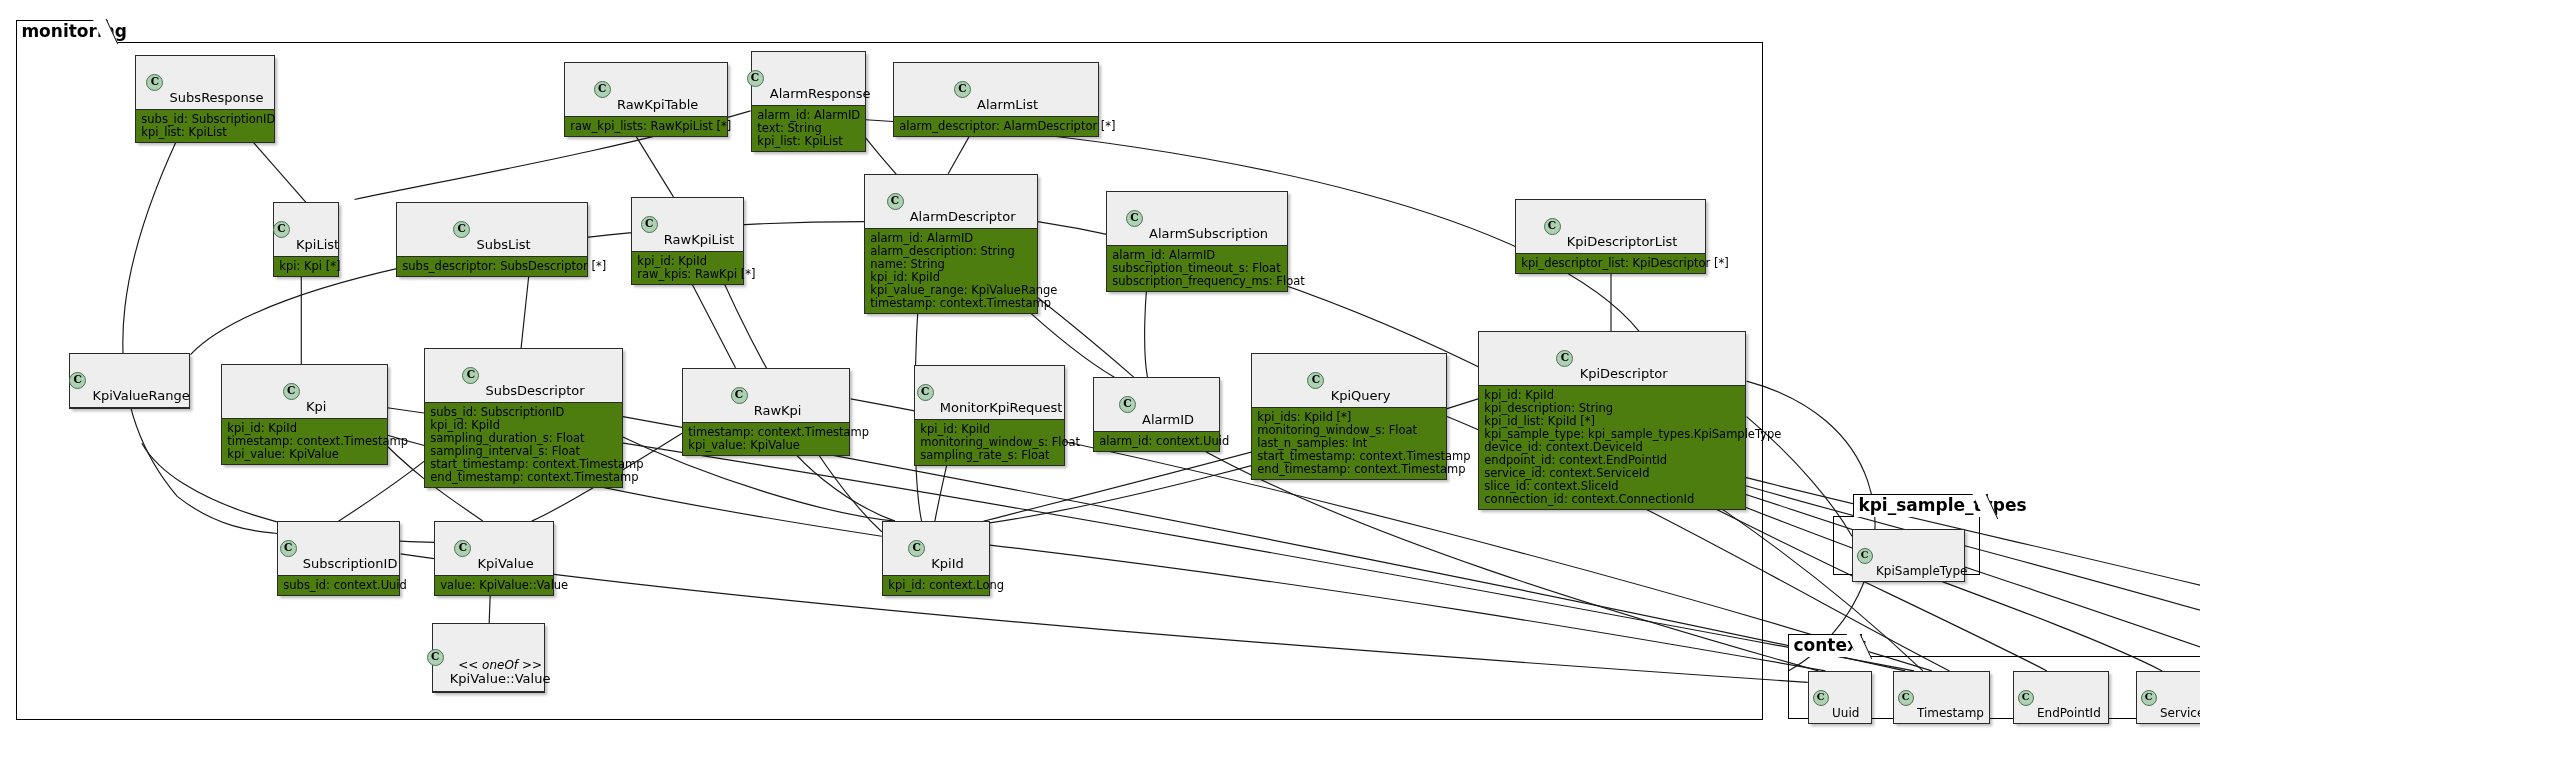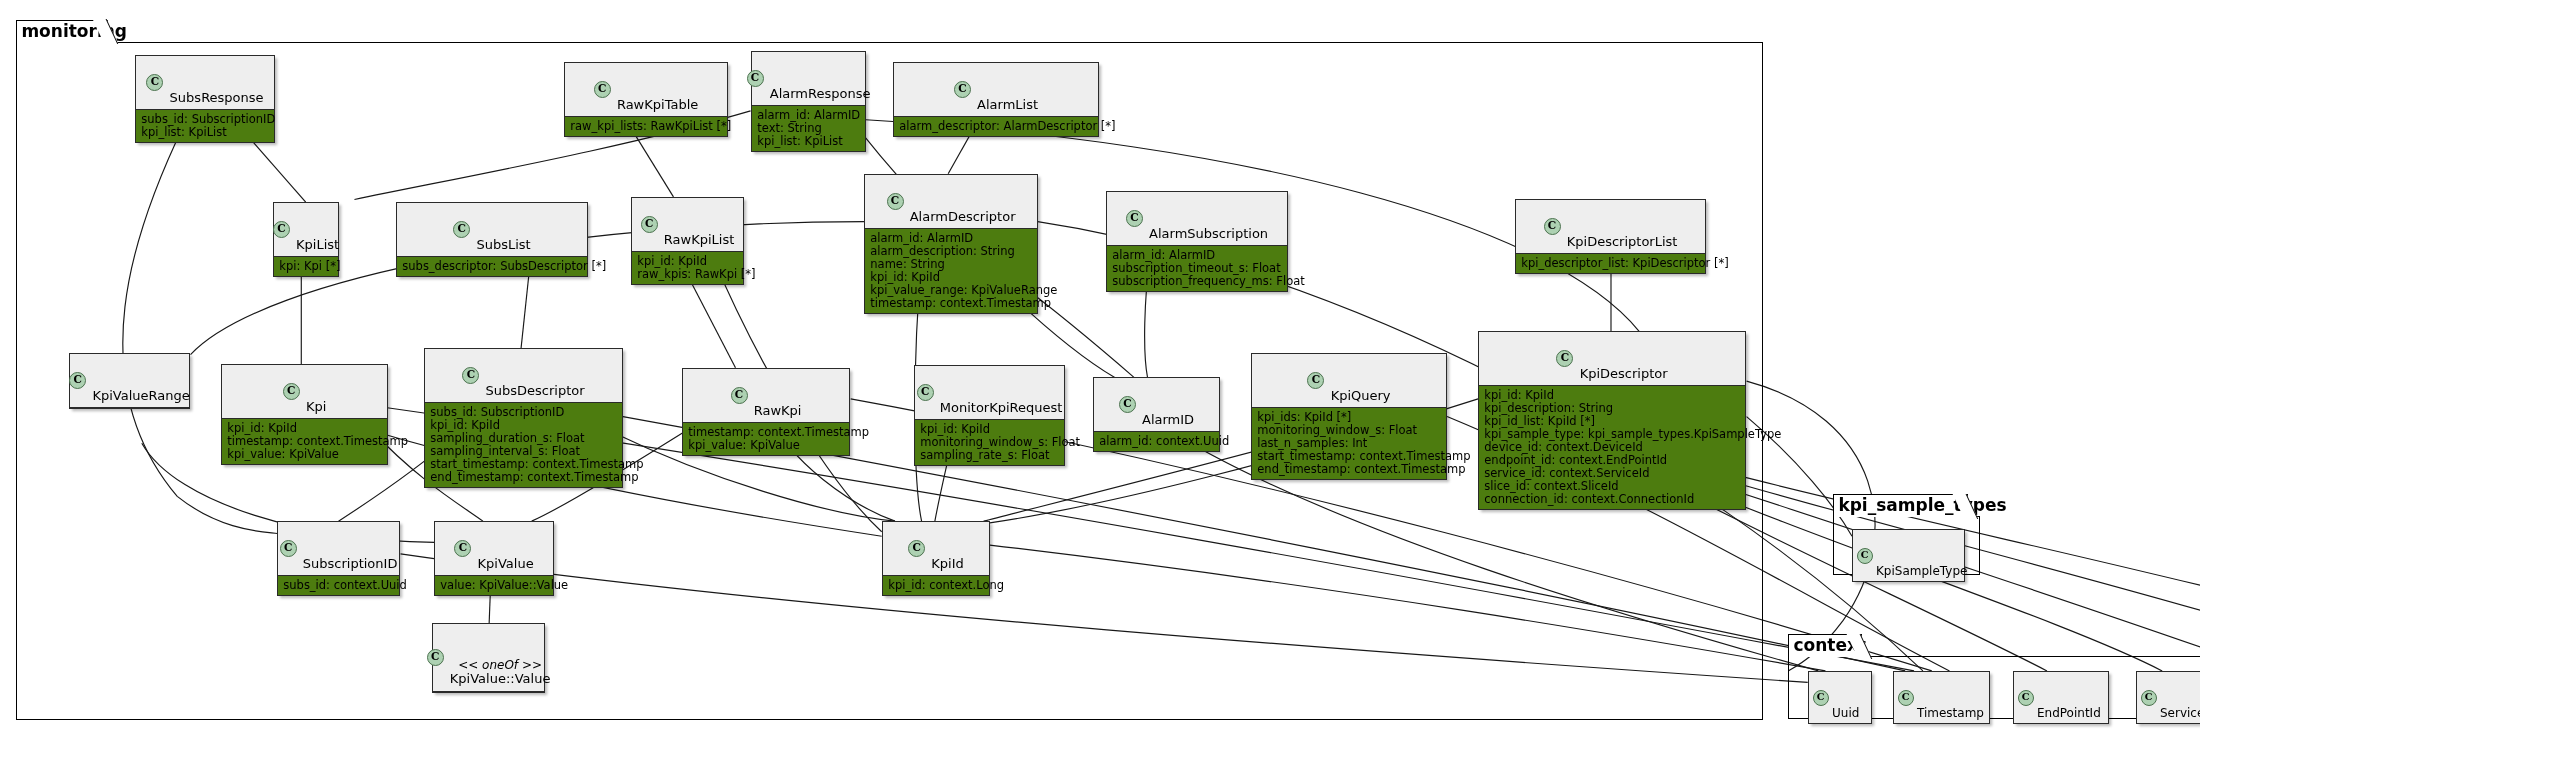--- a/index.html
+++ b/index.html
@@ -187,21 +187,21 @@
       <path d="M 1971 430 C 2120 470 2150 600 2080 700 C 2050 740 2030 750 2018 757" fill="none" stroke="#181818" stroke-width="1.3"></path>
     </svg>
 
   <div id="packages-layer">
       <div class="pkg" style="left: 16px; top: 19.5px; width: 1747px; height: 700px;">
         <div class="pkg-body" style="top: 22px; width: 1747px; height: 678px;"></div>
         <div class="pkg-tab" style="width: 92px;">monitoring</div>
       </div>
       <div class="pkg" style="left: 1833px; top: 494px; width: 147px; height: 82px;">
         <div class="pkg-body" style="top: 22px; width: 147px; height: 59px;"></div>
-        <div class="pkg-tab" style="width: 135px;">kpi_sample_types</div>
+        <div class="pkg-tab" style="width: 135px; margin-left: 20px;">kpi_sample_types</div>
       </div>
       <div class="pkg" style="left: 1788px; top: 634px; width: 769px; height: 85px;">
         <div class="pkg-body" style="top: 22px; width: 769px; height: 63px;"></div>
         <div class="pkg-tab" style="width: 74px; text-align: right;">context</div>
       </div>
     </div>
   <div id="classes-layer">
       <div class="cls" style="left: 135px; top: 55px; width: 140px;">
         <div class="cls-head has-attrs">
           <span class="c-badge">C</span>

